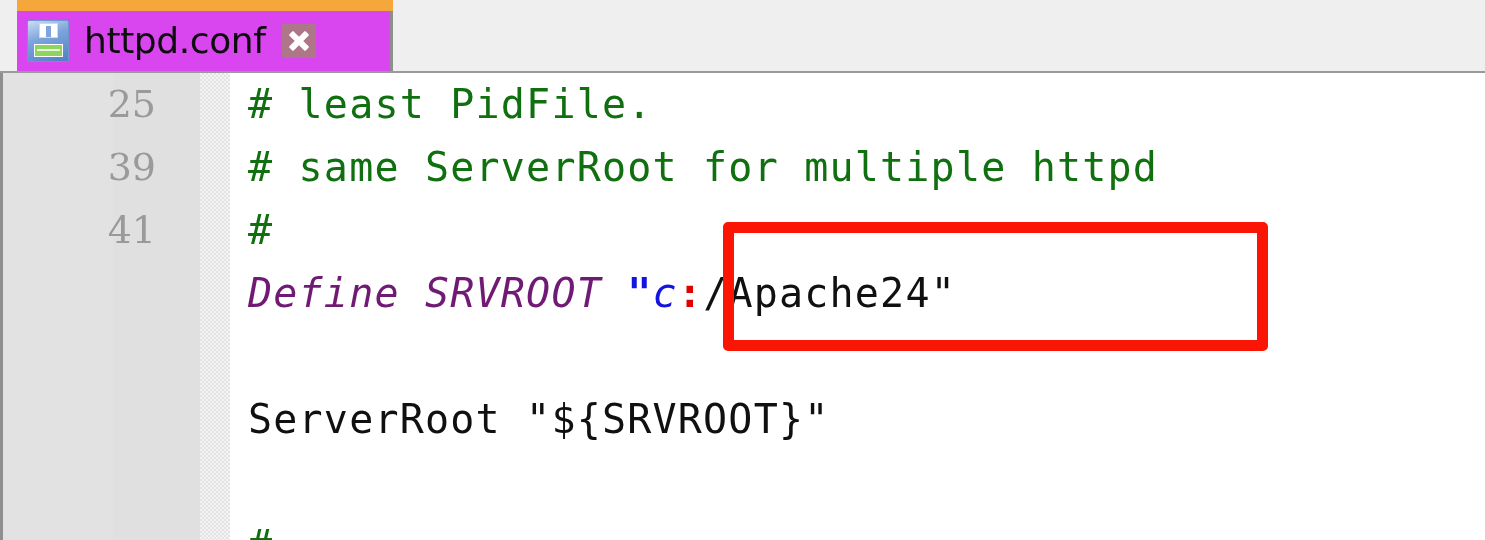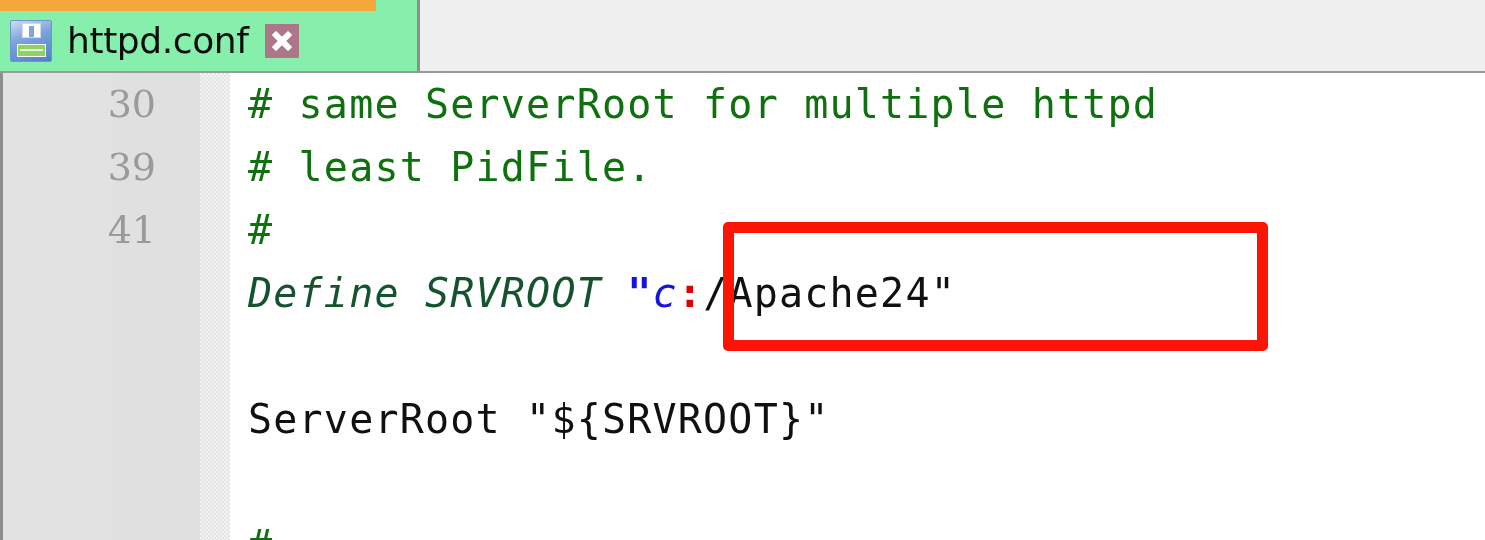--- a/index.html
+++ b/index.html
@@ -34,24 +34,24 @@
   .tabstrip-bottom-border {
     position: absolute;
     left: 0; top: 71px;
     width: 1485px;
     height: 2px;
     background: #9a9a9a;
   }
 
   .tab {
     position: absolute;
-    left: 0; top: 0;
-    width: 420px;
+    left: 17px; top: 0;
+    width: 376px;
     height: 73px;
-    background: #86efac;
+    background: #d946ef;
     box-sizing: border-box;
     border-right: 3px solid #8e8e8e;
   }
   .tab-active-bar {
     position: absolute;
     left: 0; top: 0;
     width: 376px;
     height: 11px;
     background: #f5a githubdummy;
   }
@@ -213,21 +213,21 @@
   }
   .cline {
     height: 63px;
     line-height: 63px;
     white-space: pre;
     padding-left: 18px;
     box-sizing: border-box;
     letter-spacing: 1.2px;
   }
   .tok-comment { color: #107010; }
-  .tok-directive { color: #14532d; font-style: italic; }
+  .tok-directive { color: #701a75; font-style: italic; }
   .tok-plain   { color: #101010; }
   .tok-quote   { color: #1414e0; font-weight: bold; }
   .tok-drive   { color: #1414e0; font-style: italic; }
   .tok-colon   { color: #e10000; font-weight: bold; }
 
   
   .redbox {
     position: absolute;
     left: 723px;
     top: 149px;            
@@ -270,28 +270,28 @@
 
     <div class="editor-left-border"></div>
 
     <div class="gutter">
       <div class="gutter-pad"></div>
     </div>
 
     <div class="fold-margin"></div>
 
     <div class="line-numbers">
-      <div class="lnum">30</div>
+      <div class="lnum">25</div>
       <div class="lnum">39</div>
       <div class="lnum">41</div>
     </div>
 
     <div class="code" id="code-lines">
+        <div class="cline"><span class="tok-comment"># least PidFile.</span></div>
         <div class="cline"><span class="tok-comment"># same ServerRoot for multiple httpd</span></div>
-        <div class="cline"><span class="tok-comment"># least PidFile.</span></div>
         <div class="cline"><span class="tok-comment">#</span></div>
         <div class="cline"><span class="tok-directive">Define SRVROOT </span><span class="tok-quote">"</span><span class="tok-drive">c</span><span class="tok-colon">:</span><span class="tok-plain">/Apache24"</span></div>
         <div class="cline"> </div>
         <div class="cline"><span class="tok-plain">ServerRoot "${SRVROOT}"</span></div>
         <div class="cline"> </div>
         <div class="cline"><span class="tok-comment">#</span></div>
       </div>
 
     <div class="redbox"></div>
 

